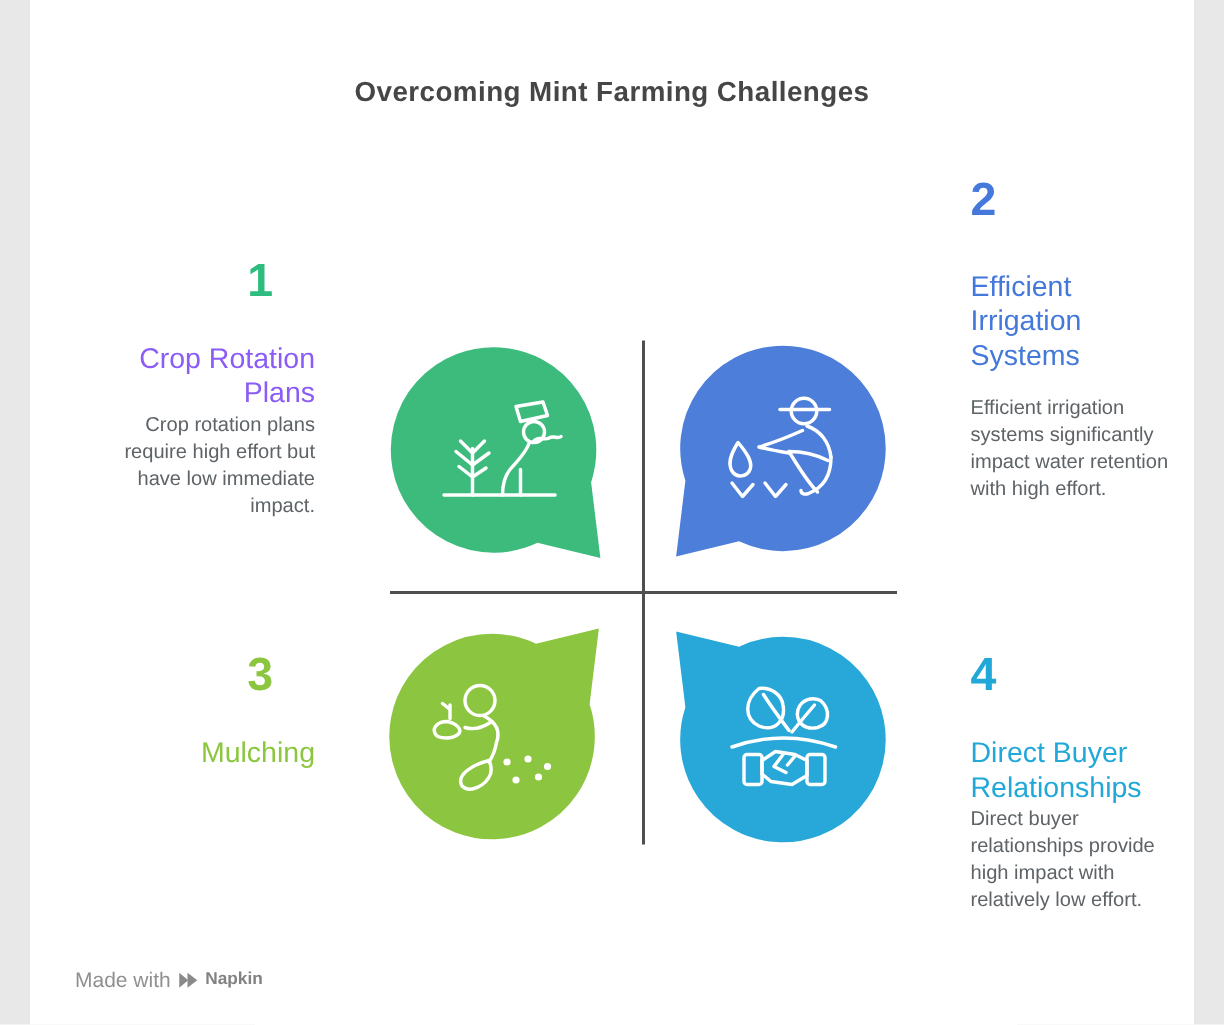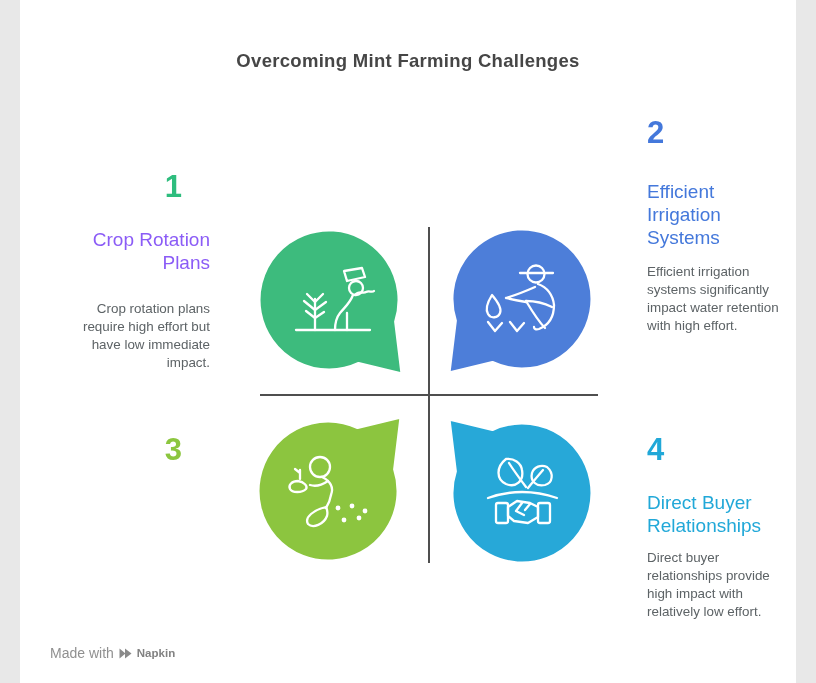--- a/index.html
+++ b/index.html
@@ -14,30 +14,30 @@
   }
   .section { position:absolute; }
   .sec-right { text-align:right; }
   .sec-left  { text-align:left; }
   .num { font-size:31px; font-weight:700; line-height:34px; }
   .sec-right .num { padding-right:28px; }
   .sec-title { font-size:19px; font-weight:400; line-height:23px; }
   .sec-desc  { font-size:13.4px; line-height:18px; color:#5d6366; }
   #sec1 { left:30px; top:170px; width:160px; }
   #sec1 .sec-title { margin-top:24px; }
-  #sec1 .sec-desc  { margin-top:26px; width:140px; margin-left:auto; }
+  #sec1 .sec-desc  { margin-top:0; width:140px; margin-left:auto; }
   #sec2 { left:627px; top:116px; width:158px; }
   #sec2 .sec-title { margin-top:30px; max-width:112px; }
   #sec2 .sec-desc  { margin-top:14px; width:138px; }
   #sec3 { left:30px; top:433px; width:160px; }
   #sec3 .sec-title { margin-top:24px; }
   #sec3 .sec-desc  { margin-top:12px; width:140px; margin-left:auto; }
   #sec4 { left:627px; top:433px; width:160px; }
   #sec4 .sec-title { margin-top:24px; max-width:142px; }
-  #sec4 .sec-desc  { margin-top:12px; width:138px; }
+  #sec4 .sec-desc  { width:138px; }
   .divider { position:absolute; background:#4f4f4f; }
   #div-v { left:408px; top:227px; width:1.5px; height:336px; }
   #div-h { left:240px; top:394px; width:338px; height:1.5px; }
   .bubble { position:absolute; width:160px; height:160px; }
   #bub1 { left:229px; top:224px; }
   #bub2 { left:422px; top:223px; }
   #bub3 { left:228px; top:415px; }
   #bub4 { left:422px; top:417px; }
   .icon-stroke { stroke:#ffffff; stroke-width:2.3; fill:none;
                  stroke-linecap:round; stroke-linejoin:round; }
@@ -60,20 +60,21 @@
   </div>
 
   <div id="sec2" class="section sec-left">
     <div class="num" style="color: rgb(68, 120, 219);">2</div>
     <div class="sec-title" style="color: rgb(68, 120, 219);">Efficient Irrigation Systems</div>
     <div class="sec-desc">Efficient irrigation systems significantly impact water retention with high effort.</div>
   </div>
 
   <div id="sec3" class="section sec-right">
     <div class="num" style="color: rgb(140, 198, 63);">3</div>
+    <div class="sec-title" style="color: rgb(140, 198, 63);">Mulching</div>
   </div>
 
   <div id="sec4" class="section sec-left">
     <div class="num" style="color: rgb(33, 168, 216);">4</div>
     <div class="sec-title" style="color: rgb(33, 168, 216);">Direct Buyer Relationships</div>
     <div class="sec-desc">Direct buyer relationships provide high impact with relatively low effort.</div>
   </div>
 
   <div id="div-v" class="divider"></div>
   <div id="div-h" class="divider"></div>

